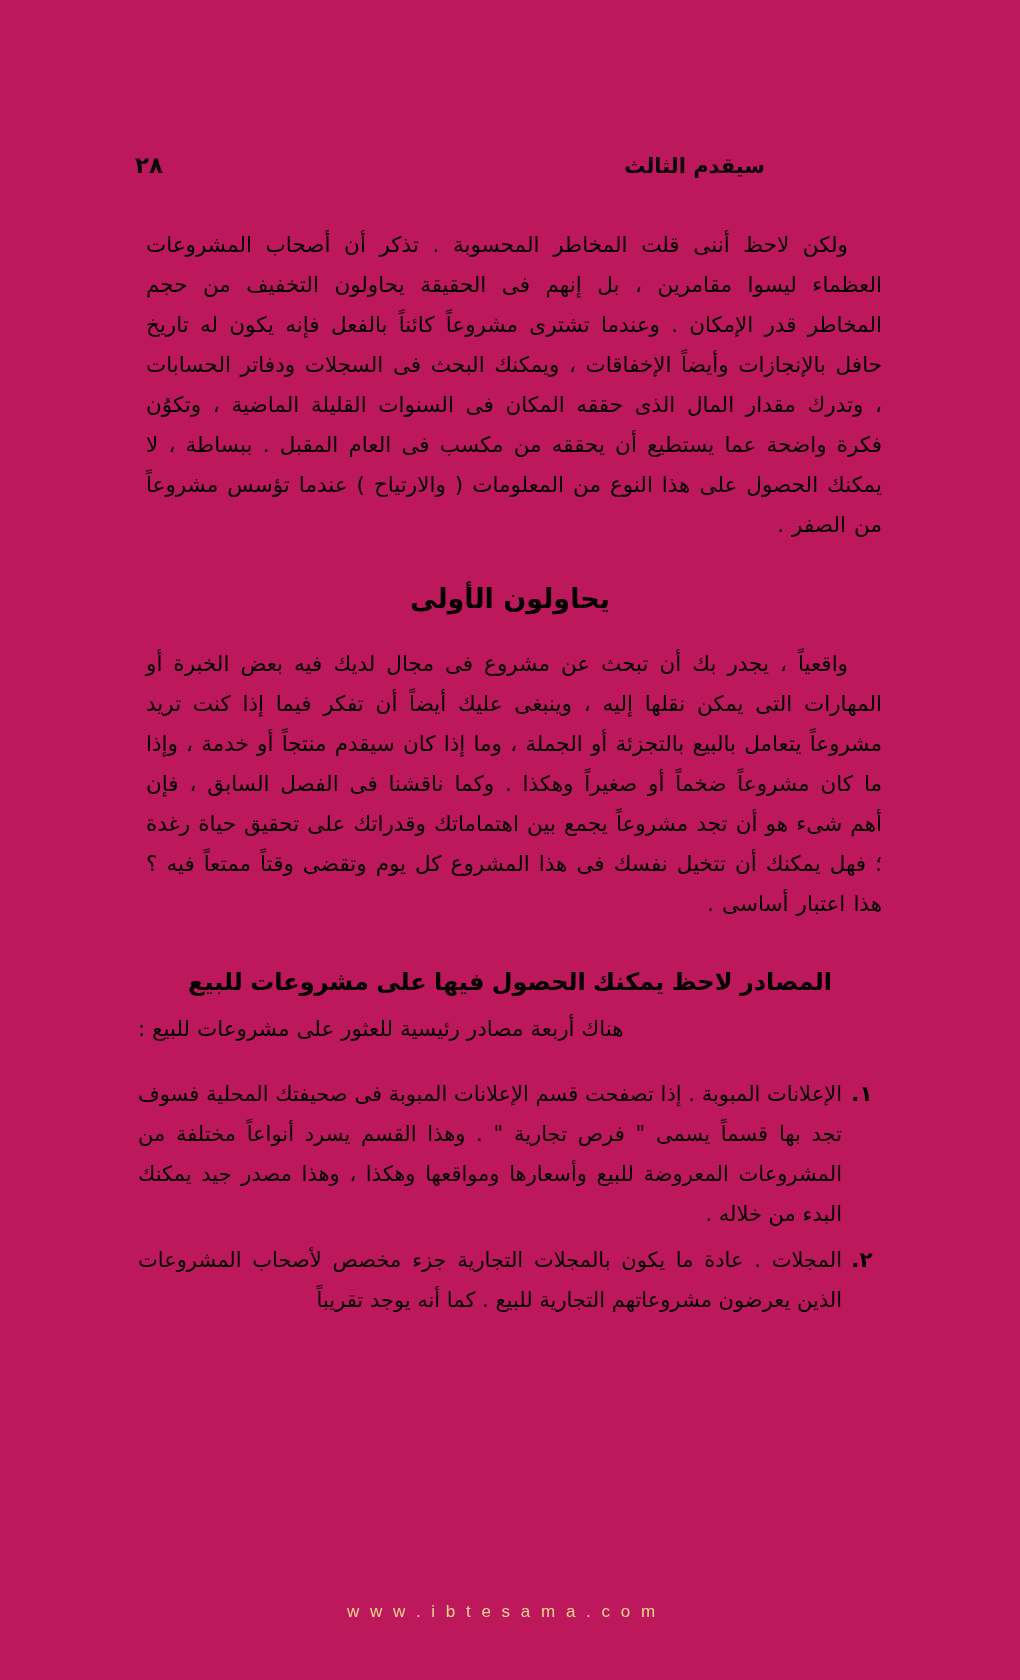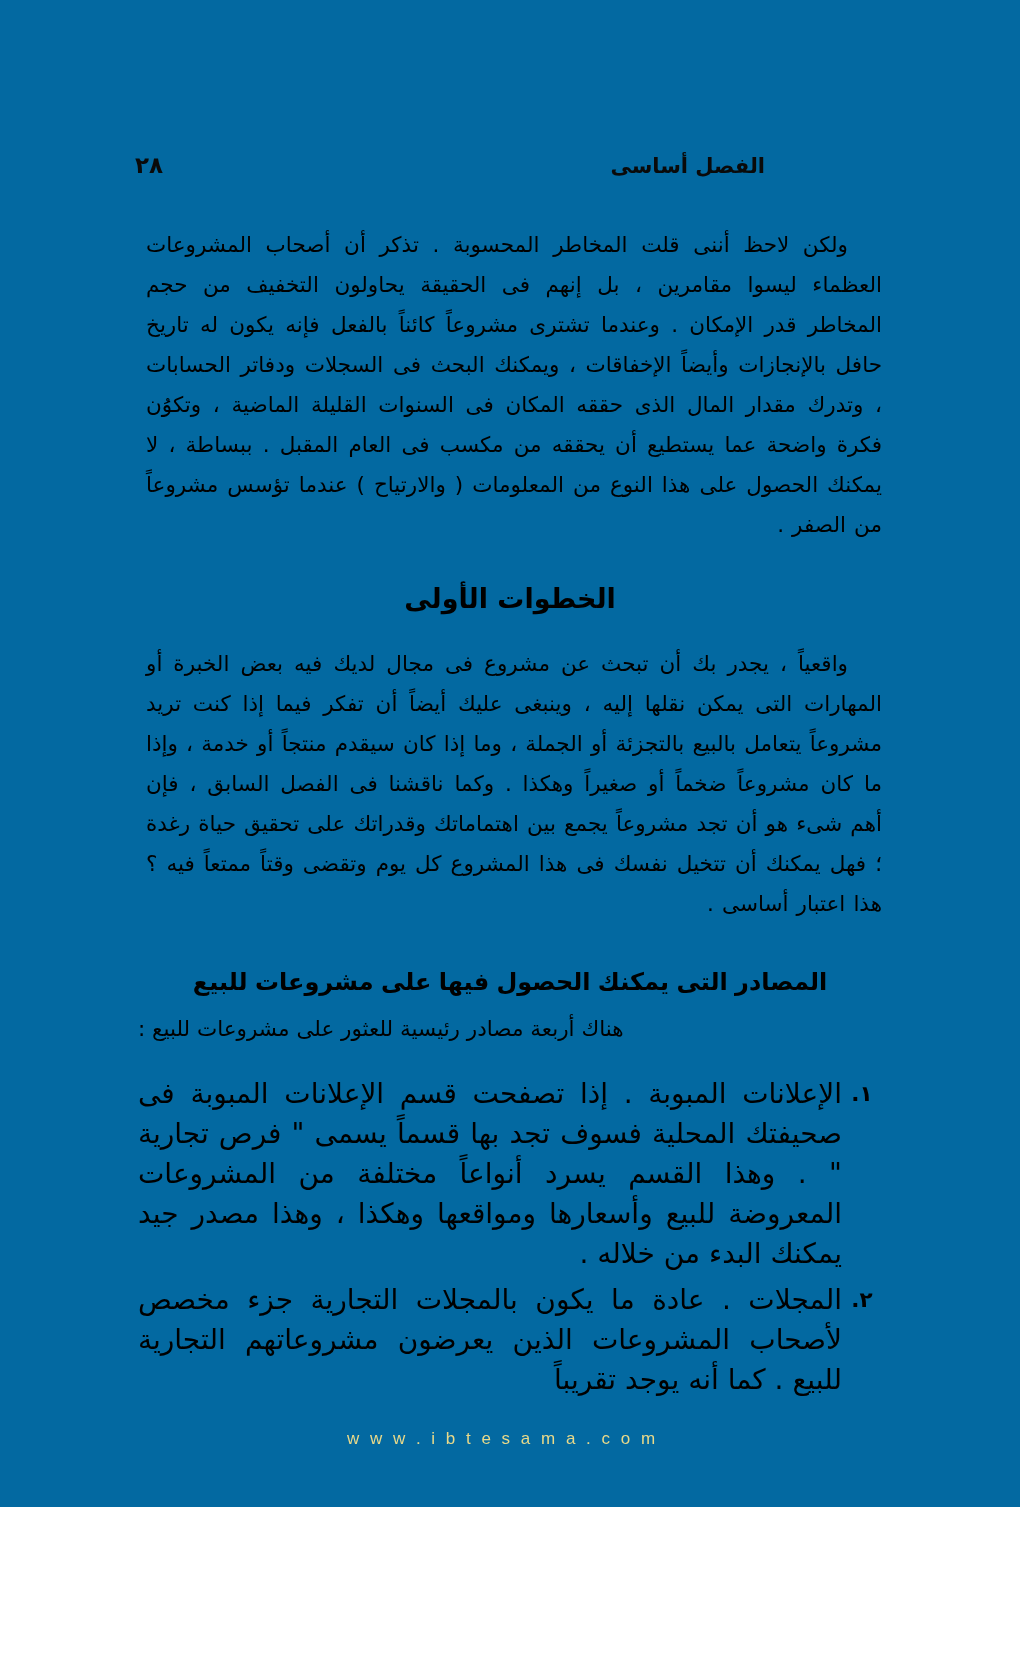--- a/index.html
+++ b/index.html
@@ -9,23 +9,23 @@
     background: #ffffff;
   }
 
   body {
     font-family: "DejaVu Sans", "Liberation Sans", sans-serif;
   }
 
   .page {
     position: relative;
     width: 1020px;
-    height: 1507px;
+    height: 1680px;
     margin: 0 auto;
-    background: #0369a1;
+    background: #be185d;
     overflow: hidden;
     box-sizing: border-box;
   }
 
   
   .running-head {
     position: absolute;
     top: 152px;
     left: 135px;
     right: 135px;
@@ -134,21 +134,21 @@
     font-size: 21.5px;
     line-height: 40px;
     font-weight: bold;
     color: #000;
     text-align: center;
     direction: rtl;
   }
 
   .item-text {
     flex: 1 1 auto;
-    font-size: 28px;
+    font-size: 21px;
     line-height: 40px;
     color: #000;
     text-align: justify;
     text-justify: inter-word;
     direction: rtl;
     font-weight: 500;
   }
 
   
   .watermark {
@@ -170,32 +170,32 @@
     -webkit-font-smoothing: none;
   }
 </style>
 </head>
 <body>
 
 <div class="page">
 
   <div class="running-head">
     <div class="folio">٢٨</div>
-    <div class="chapter-label">الفصل أساسى</div>
+    <div class="chapter-label">سيقدم الثالث</div>
   </div>
 
   <div class="content">
 
     <p class="para lead-indent para-block">ولكن لاحظ أننى قلت المخاطر المحسوبة . تذكر أن أصحاب المشروعات العظماء ليسوا مقامرين ، بل إنهم فى الحقيقة يحاولون التخفيف من حجم المخاطر قدر الإمكان . وعندما تشترى مشروعاً كائناً بالفعل فإنه يكون له تاريخ حافل بالإنجازات وأيضاً الإخفاقات ، ويمكنك البحث فى السجلات ودفاتر الحسابات ، وتدرك مقدار المال الذى حققه المكان فى السنوات القليلة الماضية ، وتكوُن فكرة واضحة عما يستطيع أن يحققه من مكسب فى العام المقبل . ببساطة ، لا يمكنك الحصول على هذا النوع من المعلومات ( والارتياح ) عندما تؤسس مشروعاً من الصفر .</p>
 
-    <h2 class="section-heading">الخطوات الأولى</h2>
+    <h2 class="section-heading">يحاولون الأولى</h2>
 
     <p class="para lead-indent para-block">واقعياً ، يجدر بك أن تبحث عن مشروع فى مجال لديك فيه بعض الخبرة أو المهارات التى يمكن نقلها إليه ، وينبغى عليك أيضاً أن تفكر فيما إذا كنت تريد مشروعاً يتعامل بالبيع بالتجزئة أو الجملة ، وما إذا كان سيقدم منتجاً أو خدمة ، وإذا ما كان مشروعاً ضخماً أو صغيراً وهكذا . وكما ناقشنا فى الفصل السابق ، فإن أهم شىء هو أن تجد مشروعاً يجمع بين اهتماماتك وقدراتك على تحقيق حياة رغدة ؛ فهل يمكنك أن تتخيل نفسك فى هذا المشروع كل يوم وتقضى وقتاً ممتعاً فيه ؟ هذا اعتبار أساسى .</p>
 
-    <h3 class="sub-heading">المصادر التى يمكنك الحصول فيها على مشروعات للبيع</h3>
+    <h3 class="sub-heading">المصادر لاحظ يمكنك الحصول فيها على مشروعات للبيع</h3>
 
     <p class="intro-line">هناك أربعة مصادر رئيسية للعثور على مشروعات للبيع :</p>
 
     <ol class="source-list">
       <li>
         <span class="item-number">١.</span>
         <span class="item-text">الإعلانات المبوبة . إذا تصفحت قسم الإعلانات المبوبة فى صحيفتك المحلية فسوف تجد بها قسماً يسمى " فرص تجارية " . وهذا القسم يسرد أنواعاً مختلفة من المشروعات المعروضة للبيع وأسعارها ومواقعها وهكذا ، وهذا مصدر جيد يمكنك البدء من خلاله .</span>
       </li>
       <li>
         <span class="item-number">٢.</span>

